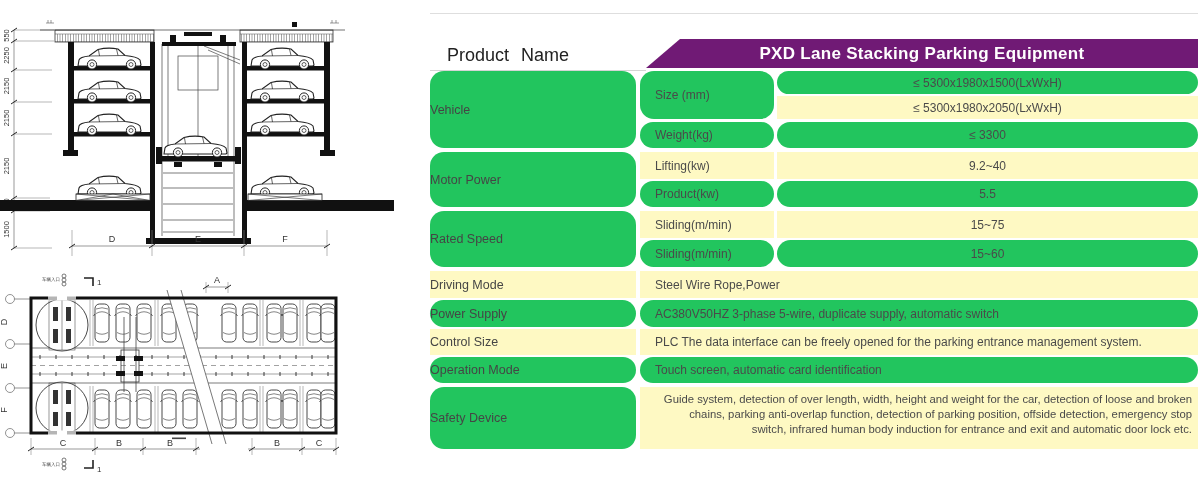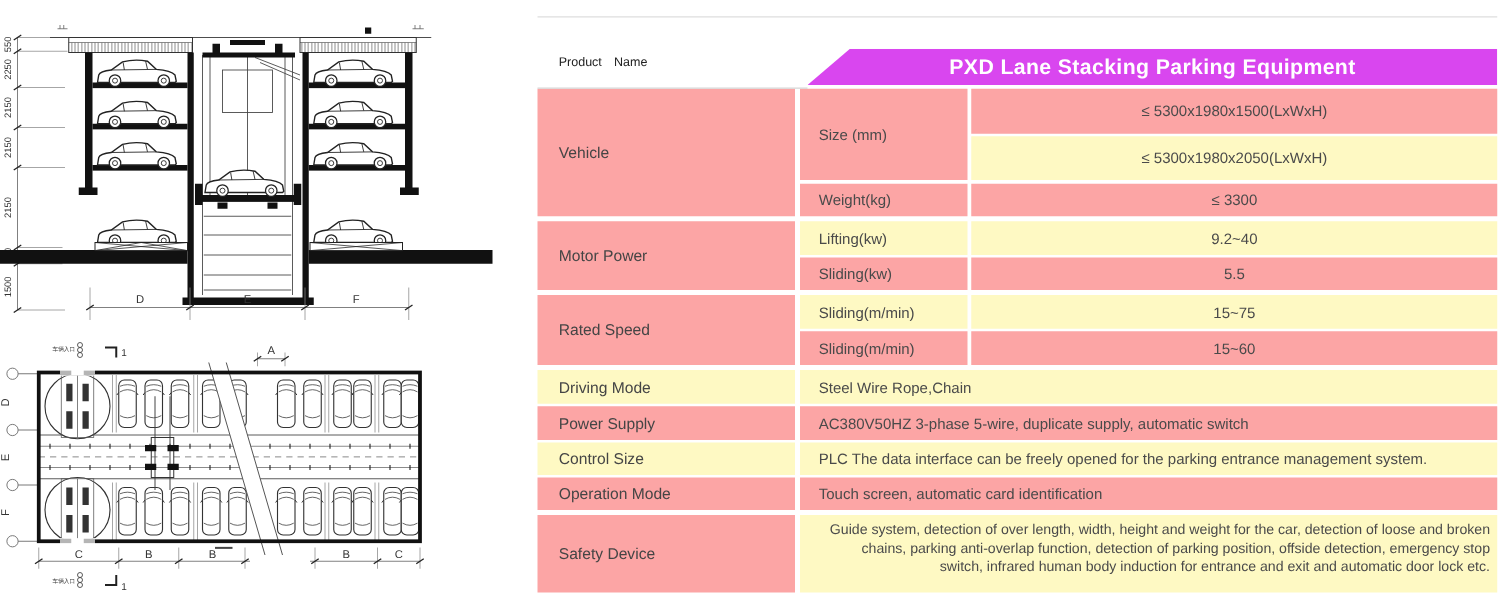--- a/index.html
+++ b/index.html
@@ -6,43 +6,43 @@
   body{width:1198px;height:487px;overflow:hidden;font-family:"Liberation Sans",sans-serif;}
   .stage{position:relative;width:1198px;height:487px;background:#fff;}
 
   
   .drawings{position:absolute;left:0;top:0;width:428px;height:487px;}
   svg text{font-family:"Liberation Sans",sans-serif;fill:#333;}
 
   
   .spec{position:absolute;left:430px;top:13px;width:768px;border-top:1px solid #dedede;}
   .spec-header{position:relative;height:57px;}
-  .product-label{position:absolute;left:17px;top:31px;font-size:10px;color:#222;word-spacing:7px;}
+  .product-label{position:absolute;left:17px;top:31px;font-size:18px;color:#222;word-spacing:7px;}
   .header-underline{position:absolute;left:0;bottom:0;width:216px;border-bottom:1px solid #d5d5d5;}
-  .banner{position:absolute;left:216px;right:0;top:25px;height:29px;background:#d946ef;
+  .banner{position:absolute;left:216px;right:0;top:25px;height:29px;background:#701a75;
           clip-path:polygon(34px 0,100% 0,100% 100%,0 100%);
           display:flex;align-items:center;justify-content:center;}
   .banner span{color:#fff;font-weight:bold;font-size:17px;letter-spacing:.3px;}
 
   .band{display:flex;margin-bottom:4px;}
   .band.tight{margin-bottom:2px;}
   .c1{width:206px;flex:0 0 206px;margin-right:4px;display:flex;align-items:center;
-      padding-left:17px;box-sizing:border-box;font-size:12.5px;color:#454545;}
-  .g{background:#fca5a5;}
+      box-sizing:border-box;font-size:12.5px;color:#454545;}
+  .g{background:#22c55e;border-radius:14px;}
   .w{background:#fef9c3;}
   .rt{flex:1;display:flex;flex-direction:column;}
   .r2{display:flex;}
   .c2{width:134px;flex:0 0 134px;margin-right:3px;display:flex;align-items:center;
       padding-left:15px;box-sizing:border-box;font-size:12px;color:#4a4a4a;}
   .c3{flex:1;display:flex;align-items:center;justify-content:center;
       font-size:12px;color:#4a4a4a;}
   .vstack{flex:1;display:flex;flex-direction:column;}
   .mergedv{flex:1;display:flex;align-items:center;padding-left:15px;box-sizing:border-box;
       font-size:12px;color:#4a4a4a;}
-  .h29{height:29px;} .h27{height:27px;} .h26{height:26px;} .h60{height:73px;} .h62{min-height:62px;}
+  .h29{height:29px;} .h27{height:27px;} .h26{height:26px;} .h60{height:48px;} .h62{min-height:62px;}
   .mt2{margin-top:2px;} .mt3{margin-top:3px;}
   .safety-text{display:block;align-self:flex-start;padding:5px 6px 6px 15px;max-width:548px;
       font-size:11.3px;line-height:15px;color:#4a4a4a;}
 </style>
 </head>
 <body>
 
 <div class="stage">
 
   <div class="drawings">
@@ -392,21 +392,21 @@
     </div>
 
     <div class="band">
       <div class="c1 g">Motor Power</div>
       <div class="rt">
         <div class="r2">
           <div class="c2 w h27">Lifting(kw)</div>
           <div class="c3 w h27">9.2~40</div>
         </div>
         <div class="r2 mt2">
-          <div class="c2 g h26">Sliding(kw)</div>
+          <div class="c2 g h26">Product(kw)</div>
           <div class="c3 g h26">5.5</div>
         </div>
       </div>
     </div>
 
     <div class="band">
       <div class="c1 g">Rated Speed</div>
       <div class="rt">
         <div class="r2">
           <div class="c2 w h27">Sliding(m/min)</div>
@@ -414,21 +414,21 @@
         </div>
         <div class="r2 mt2">
           <div class="c2 g h27">Sliding(m/min)</div>
           <div class="c3 g h27">15~60</div>
         </div>
       </div>
     </div>
 
     <div class="band tight">
       <div class="c1 w h27">Driving Mode</div>
-      <div class="mergedv w h27">Steel Wire Rope,Chain</div>
+      <div class="mergedv w h27">Steel Wire Rope,Power</div>
     </div>
     <div class="band tight">
       <div class="c1 g h27">Power Supply</div>
       <div class="mergedv g h27">AC380V50HZ 3-phase 5-wire, duplicate supply, automatic switch</div>
     </div>
     <div class="band tight">
       <div class="c1 w h26">Control Size</div>
       <div class="mergedv w h26">PLC The data interface can be freely opened for the parking entrance management system.</div>
     </div>
     <div class="band">

